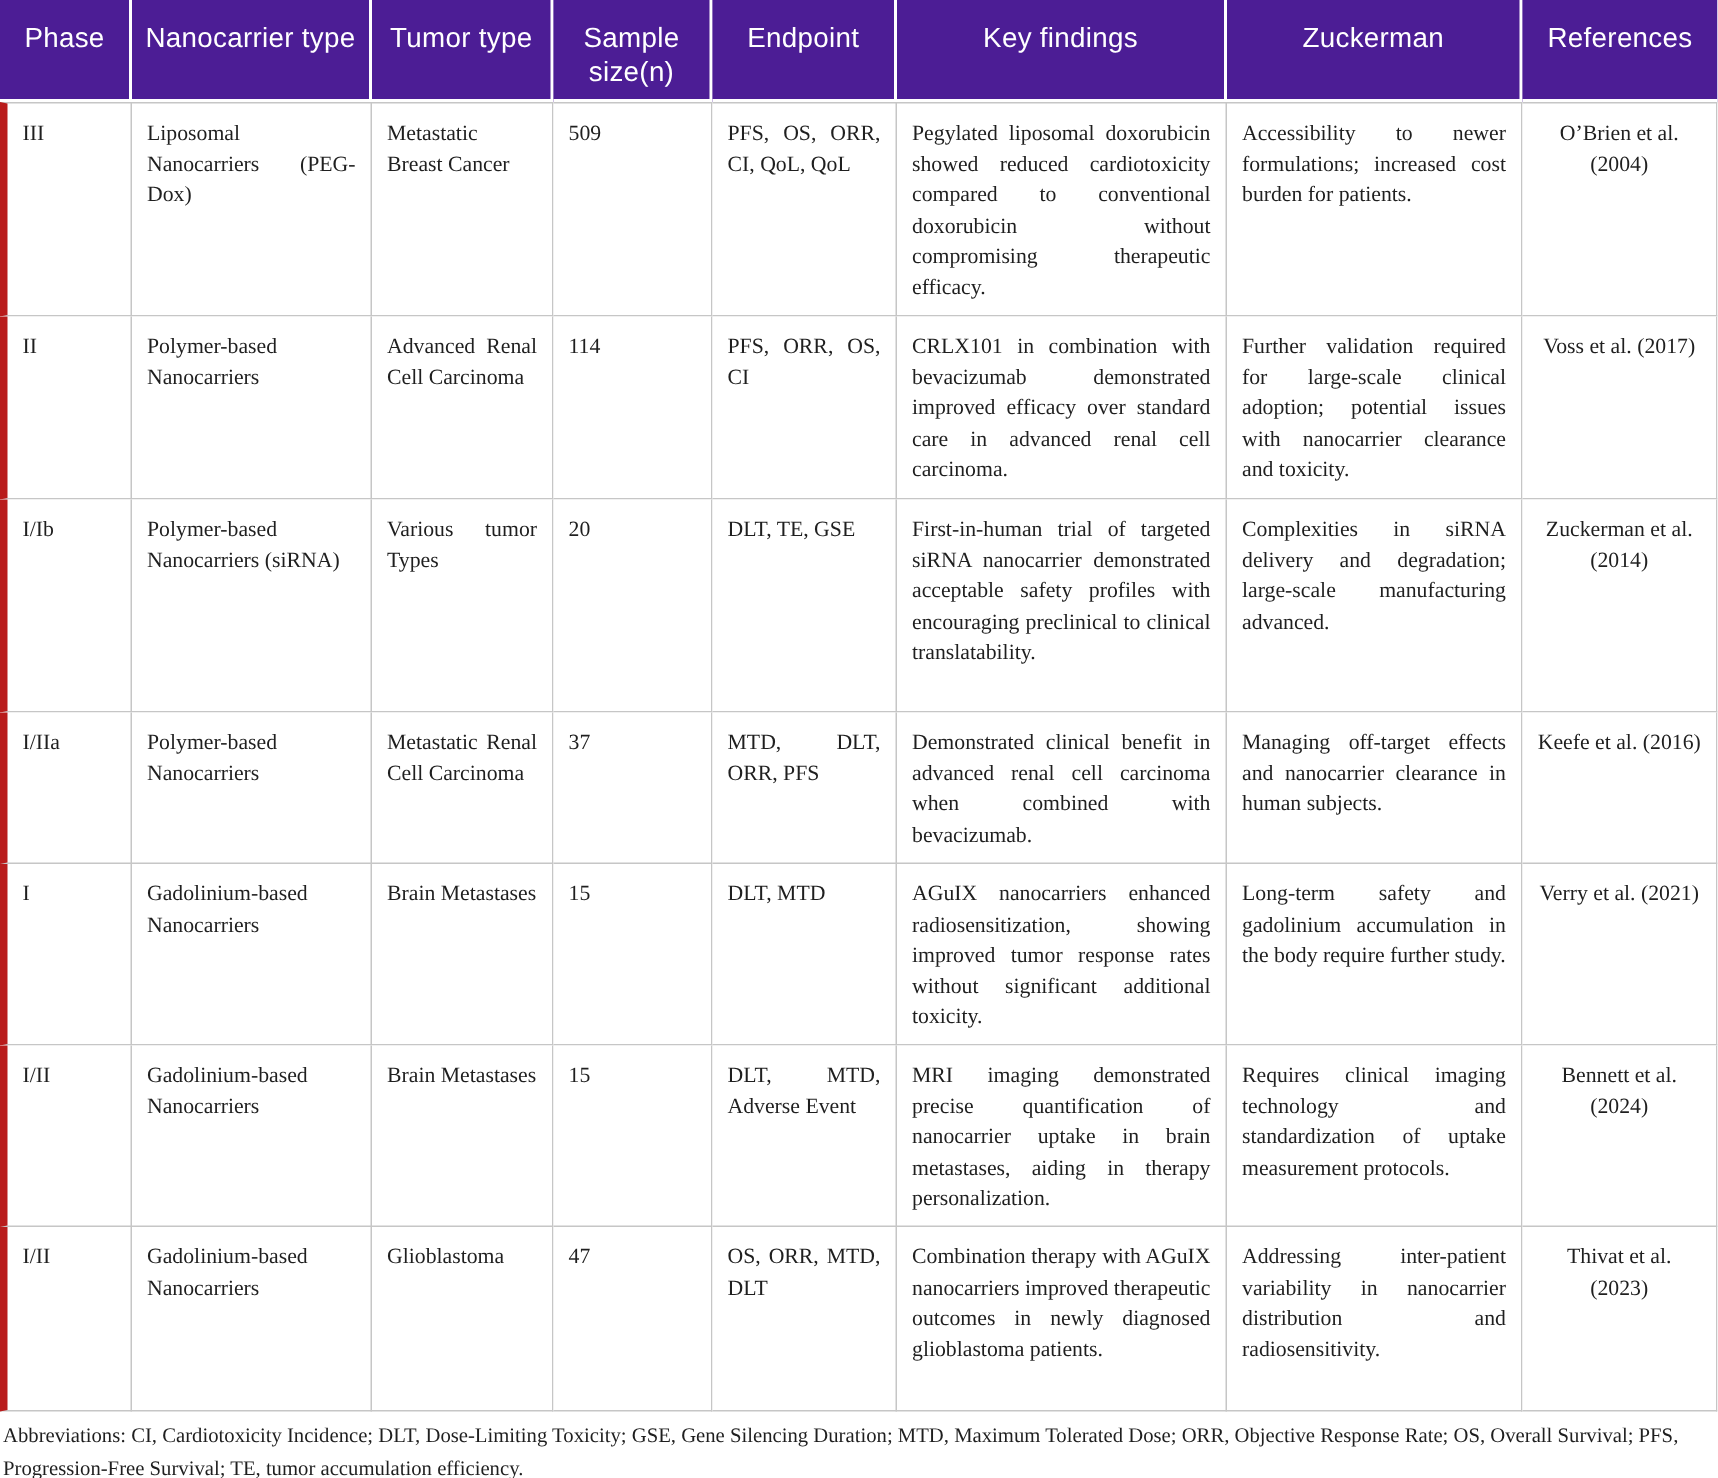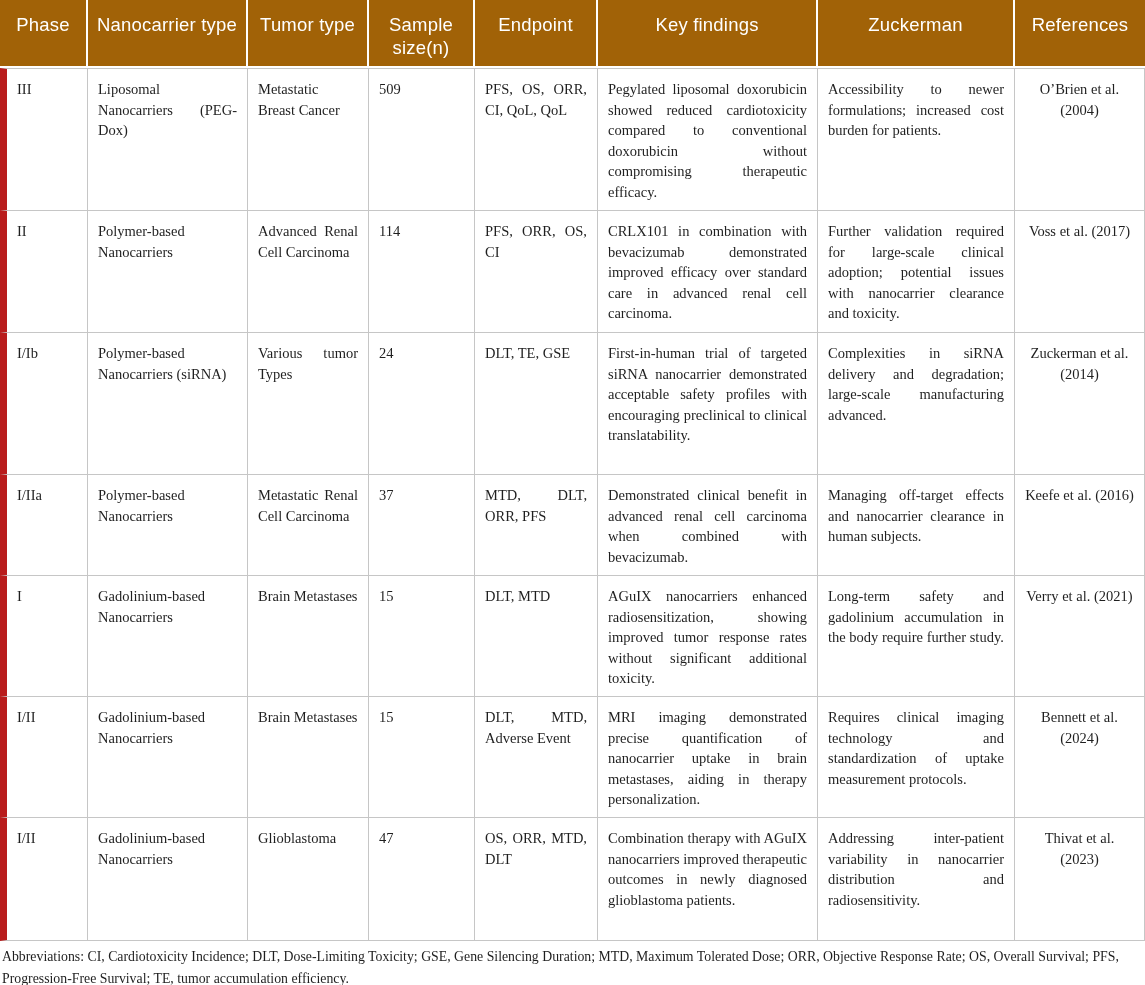--- a/index.html
+++ b/index.html
@@ -24,21 +24,21 @@
   col.c0 { width: 88px; }
   col.c1 { width: 160px; }
   col.c2 { width: 121px; }
   col.c3 { width: 106px; }
   col.c4 { width: 123px; }
   col.c5 { width: 220px; }
   col.c6 { width: 197px; }
   col.c7 { width: 130px; }
 
   thead th {
-    background: #a16207;
+    background: #4c1d95;
     color: #ffffff;
     font-family: "Liberation Sans", sans-serif;
     font-size: 18.5px;
     font-weight: 500;
     letter-spacing: 0.2px;
     text-align: center;
     vertical-align: top;
     height: 68px;
     padding: 13px 4px 0 4px;
     box-sizing: border-box;
@@ -55,21 +55,21 @@
     color: #1f1f1f;
     vertical-align: top;
     text-align: justify;
     padding: 10px 10px 6px 10px;
     box-sizing: border-box;
     border-right: 1px solid #c6c6c6;
     border-bottom: 1px solid #c6c6c6;
     background: #ffffff;
     overflow: hidden;
   }
-  tbody td:first-child { border-left: 7px solid #b91c1c; }
+  tbody td:first-child { border-left: 5px solid #b91c1c; }
   tbody tr:first-child td { border-top: 1px solid #c6c6c6; }
   tbody td.col-0, tbody td.col-3 { text-align: left; }
   tbody td.col-7 { text-align: center; }
 
   .footnote {
     font-family: "Liberation Serif", serif;
     font-size: 13.8px;
     line-height: 1.6;
     color: #1f1f1f;
     padding: 5px 2px 0 2px;
@@ -121,21 +121,21 @@
           <td class="col-3">114</td>
           <td class="col-4">PFS, ORR, OS, CI</td>
           <td class="col-5">CRLX101 in combination with bevacizumab demonstrated improved efficacy over standard care in advanced renal cell carcinoma.</td>
           <td class="col-6">Further validation required for large-scale clinical adoption; potential issues with nanocarrier clearance and toxicity.</td>
           <td class="col-7">Voss et al. (2017)</td>
         </tr>
         <tr style="height: 142px;">
           <td class="col-0">I/Ib</td>
           <td class="col-1">Polymer-based Nanocarriers (siRNA)</td>
           <td class="col-2">Various tumor Types</td>
-          <td class="col-3">24</td>
+          <td class="col-3">20</td>
           <td class="col-4">DLT, TE, GSE</td>
           <td class="col-5">First-in-human trial of targeted siRNA nanocarrier demonstrated acceptable safety profiles with encouraging preclinical to clinical translatability.</td>
           <td class="col-6">Complexities in siRNA delivery and degradation; large-scale manufacturing advanced.</td>
           <td class="col-7">Zuckerman et al. (2014)</td>
         </tr>
         <tr style="height: 101px; margin-left: 38px;">
           <td class="col-0">I/IIa</td>
           <td class="col-1">Polymer-based Nanocarriers</td>
           <td class="col-2">Metastatic Renal Cell Carcinoma</td>
           <td class="col-3">37</td>

